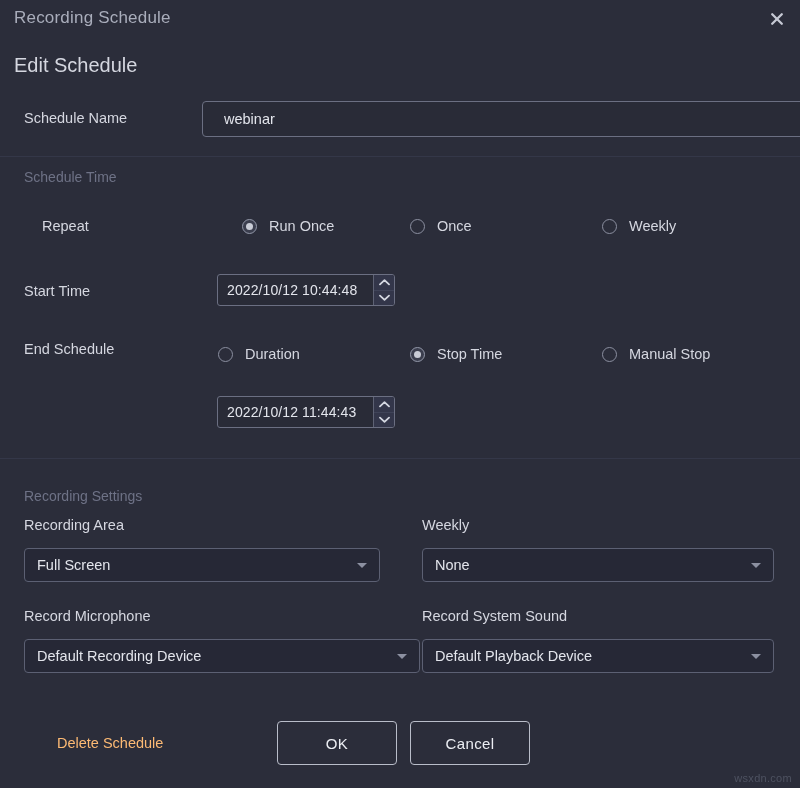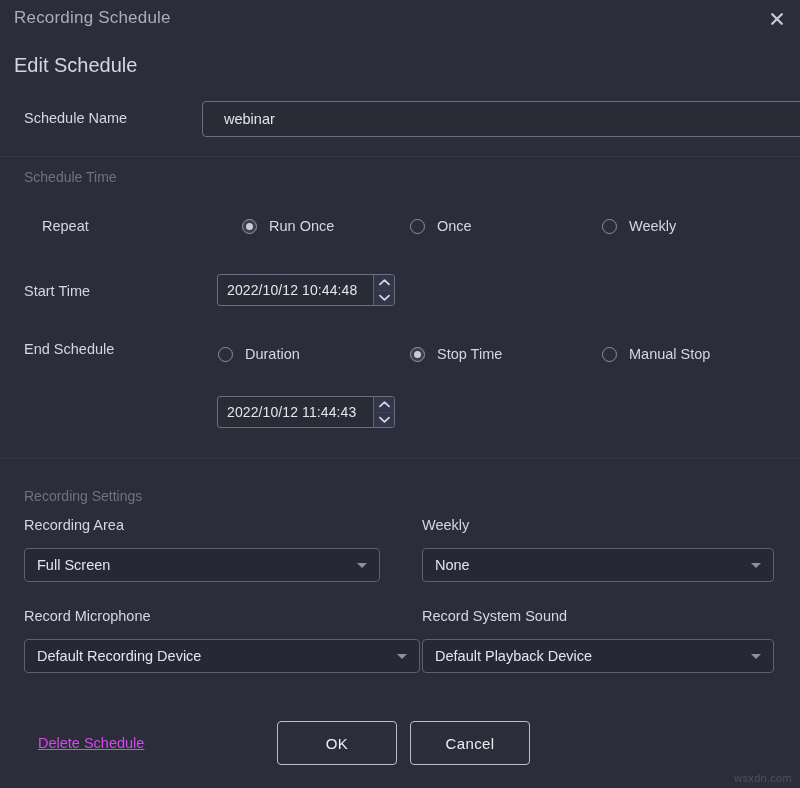--- a/index.html
+++ b/index.html
@@ -202,24 +202,24 @@
     border-left: 5px solid transparent;
     border-right: 5px solid transparent;
     border-top: 5px solid #8c90a1;
     margin-left: 8px;
   }
 
   
   .link-delete {
     position: absolute;
     font-size: 14.5px;
-    color: #d946ef;
-    text-decoration: underline;
-    cursor: pointer;
-    white-space: nowrap;
+    color: #fdba74;
+    cursor: pointer;
+    white-space: nowrap;
+    margin-left: 19px;
   }
   .btn {
     position: absolute;
     box-sizing: border-box;
     height: 44px;
     background: #2b2d3a;
     border: 1px solid #b9bdc9;
     border-radius: 4px;
     color: #eceef3;
     font-family: "Liberation Sans", sans-serif;

